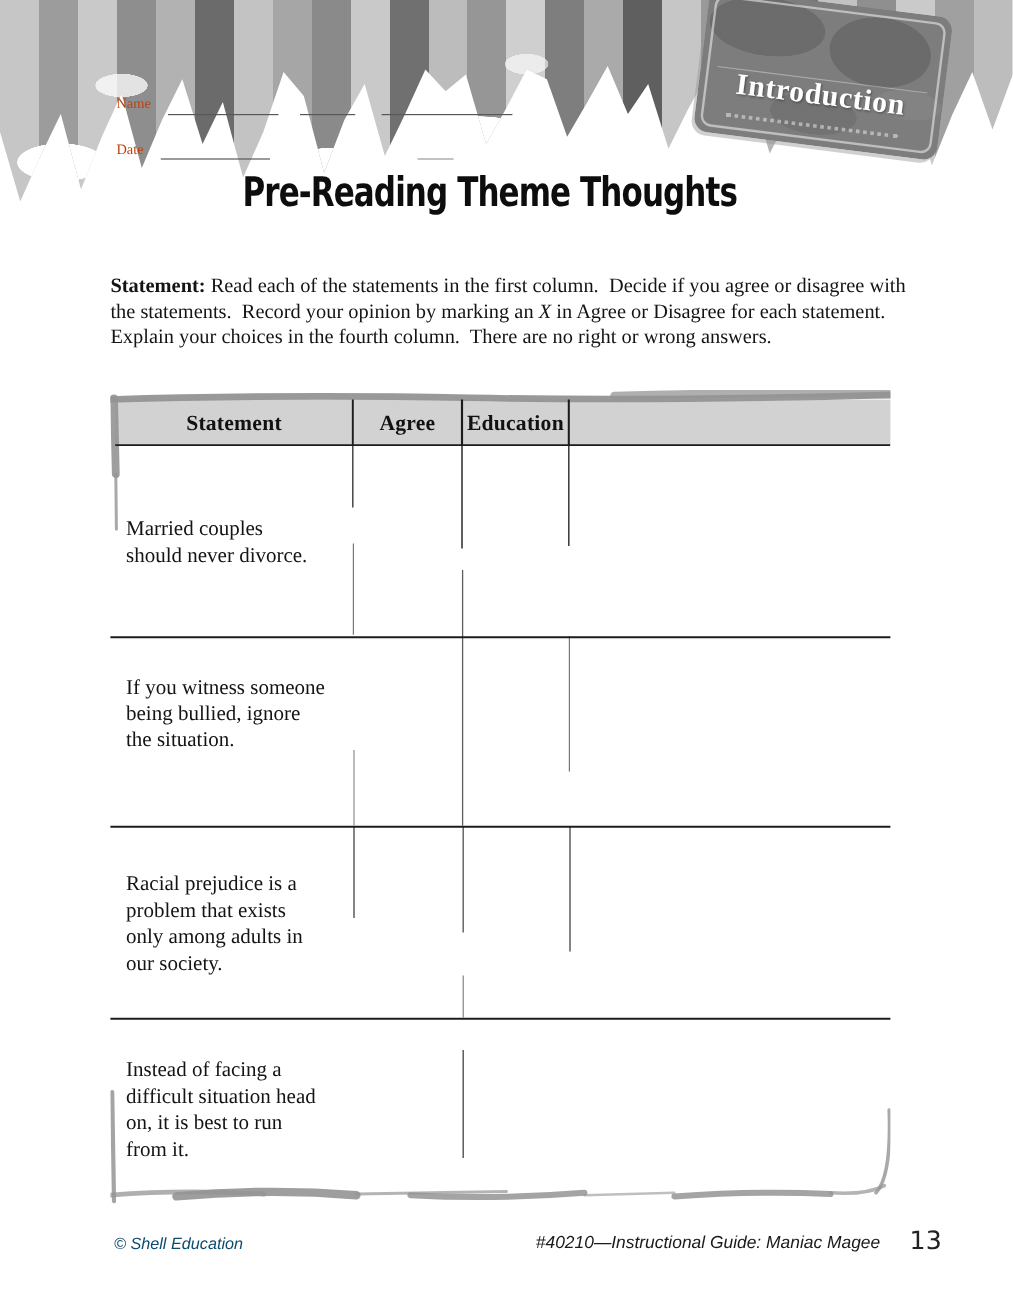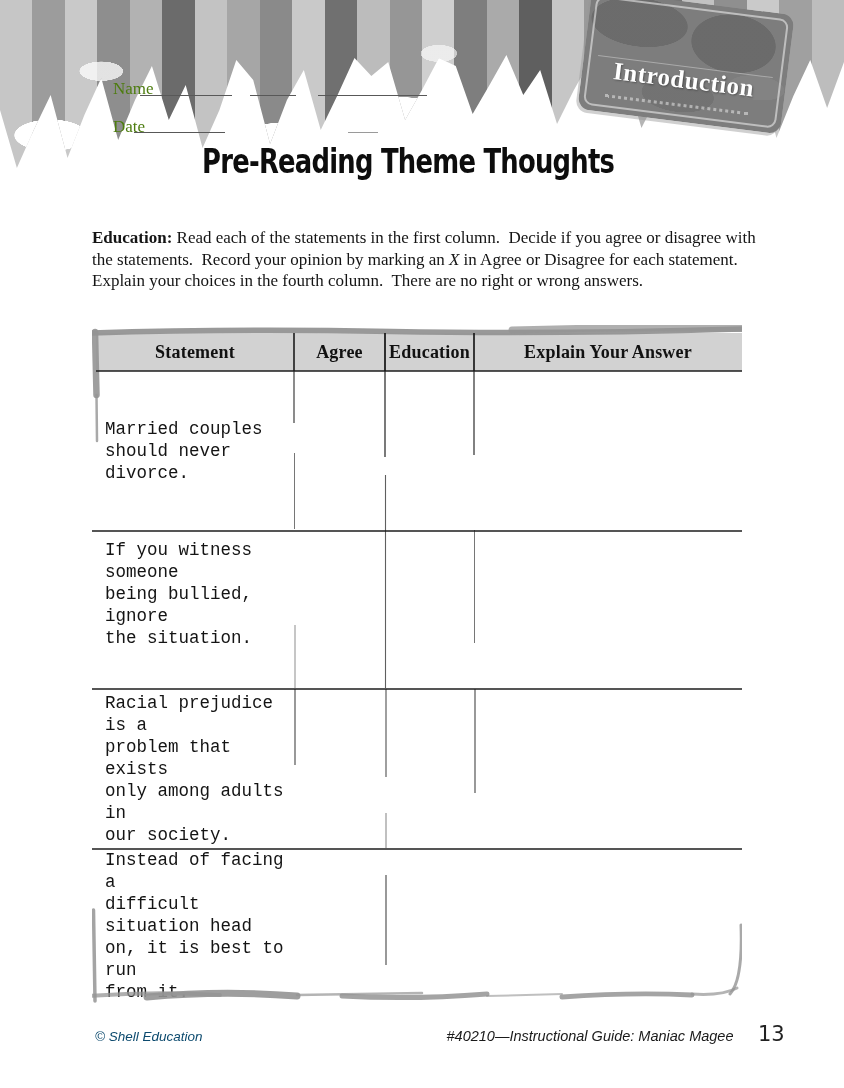--- a/index.html
+++ b/index.html
@@ -45,21 +45,21 @@
     content:"";position:absolute;inset:5px;border:2px solid rgba(255,255,255,.5);border-radius:9px;
   }
   .tab-rule{position:absolute;left:14px;right:14px;top:64px;border-top:1px solid rgba(255,255,255,.35);}
   .tab-label{
     position:absolute;left:0;right:0;top:64px;text-align:center;
     font-family:"Liberation Serif", serif;font-weight:bold;font-size:25px;letter-spacing:.5px;
     color:#ffffff;text-shadow:1px 1px 2px rgba(0,0,0,.35);
   }
   .tab-speckles{position:absolute;left:26px;right:34px;top:102px;border-top:3px dotted rgba(255,255,255,.45);}
   
-  .field-label{position:absolute;font-size:17px;color:#4d7c0f;z-index:3;margin-left:16px;}
+  .field-label{position:absolute;font-size:12px;color:#c2410c;z-index:3;}
   .rule{position:absolute;height:1.4px;background:#585858;z-index:3;}
   .rule.light{height:1px;background:#9a9a9a;}
   
   .title-wrap{position:absolute;left:0;right:0;top:141px;text-align:center;z-index:3;}
   .title-wrap span{
     display:inline-block;transform:translateX(-14px) scaleX(.76);transform-origin:center;
     font-family:"DejaVu Sans", sans-serif;font-weight:bold;font-size:34px;
     letter-spacing:-1px;color:#0d0d0d;white-space:nowrap;
   }
   
@@ -77,21 +77,21 @@
   }
   .t-header .hcell{
     text-align:center;font-weight:bold;font-size:18px;color:#111;letter-spacing:.2px;
   }
   .t-row{
     position:absolute;left:0;width:650px;
     display:grid;grid-template-columns:202px 91px 89px 268px;
   }
   .t-row .statement{
     display:flex;align-items:center;padding-left:13px;padding-right:10px;
-    font-size:17.5px;line-height:22px;white-space:pre-line;color:#141414;font-family:Liberation Mono, monospace;
+    font-size:17.5px;line-height:22px;white-space:pre-line;color:#141414;
   }
   .t-svg{position:absolute;left:0;top:0;pointer-events:none;}
   
   .footer-copy{
     position:absolute;left:95px;top:1029px;z-index:3;
     font-family:"Liberation Sans", sans-serif;font-style:italic;font-size:13.5px;color:#0c4a6e;
   }
   .footer-ref{
     position:absolute;left:440px;top:1028px;width:300px;text-align:center;z-index:3;
     font-family:"Liberation Sans", sans-serif;font-style:italic;font-size:14.5px;color:#1a1a1a;
@@ -118,29 +118,28 @@
 <div class="rule" style="left:318px;top:95px;width:109px"></div>
 
 <div class="field-label" style="left:97px;top:117px">Date</div>
 <div class="rule" style="left:134px;top:132px;width:91px"></div>
 <div class="rule light" style="left:348px;top:132px;width:30px"></div>
 
 <div class="title-wrap">
   <span>Pre-Reading Theme Thoughts</span>
 </div>
 
-<p class="directions"><span class="lbl">Education:</span><span> Read each of the statements in the first column.  Decide if you agree or disagree with the statements.  Record your opinion by marking an </span><span class="em">X</span><span> in Agree or Disagree for each statement.  Explain your choices in the fourth column.  There are no right or wrong answers.</span></p>
+<p class="directions"><span class="lbl">Statement:</span><span> Read each of the statements in the first column.  Decide if you agree or disagree with the statements.  Record your opinion by marking an </span><span class="em">X</span><span> in Agree or Disagree for each statement.  Explain your choices in the fourth column.  There are no right or wrong answers.</span></p>
 
 <div class="table-wrap">
 
   <div class="t-header" style="background: rgb(210, 210, 210);">
     <div class="hcell">Statement</div>
     <div class="hcell">Agree</div>
     <div class="hcell">Education</div>
-    <div class="hcell">Explain Your Answer</div>
   </div>
 
   <div class="t-row" style="top:46px;height:160px">
     <div class="statement">Married couples
 should never divorce.</div>
     <div></div>
     <div></div>
     <div></div>
   </div>
   <div class="t-row" style="top:206px;height:126px">

